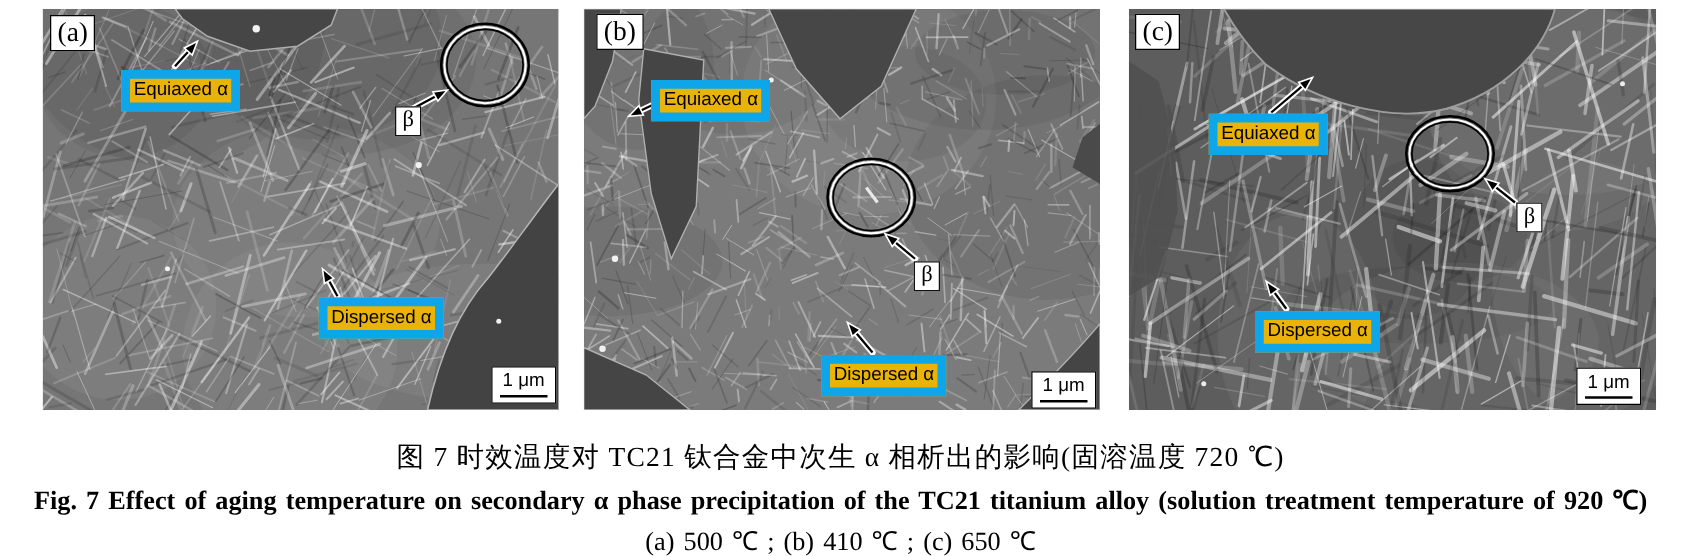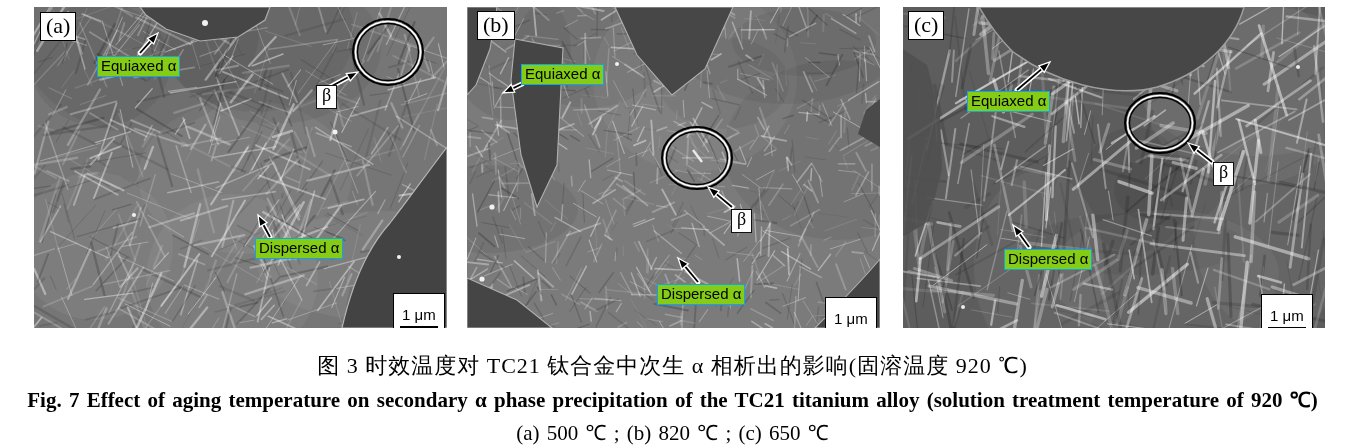--- a/index.html
+++ b/index.html
@@ -6,25 +6,25 @@
   #figure{position:relative;width:1345px;height:445px;background:#ffffff;overflow:hidden;
           font-family:"Liberation Serif",serif;color:#000;}
   .panel{position:absolute;overflow:hidden;}
   .panel svg{display:block;}
   #panel-a{left:34px;top:7px;width:413px;height:321px;}
   #panel-b{left:467px;top:7px;width:413px;height:321px;}
   #panel-c{left:903px;top:7px;width:422px;height:321px;}
 
   .letter{position:absolute;background:#fff;border:1px solid #000;color:#000;
           font:22px/1.1 "Liberation Serif",serif;padding:1px 5px 2px;}
-  .anno{position:absolute;background:#84cc16;border:1px solid #0ea5e9;color:#000;
+  .anno{position:absolute;background:#eab308;border:7px solid #0ea5e9;color:#000;
         font:15px/1.25 "Liberation Sans",sans-serif;padding:0 3px;white-space:nowrap;}
   .beta-label{position:absolute;background:#fff;border:1px solid #111;color:#000;
         font:18px/1.1 "Liberation Serif",serif;padding:0 5px 2px;}
-  .scalebox{position:absolute;background:#fff;border:1px solid #000;padding:12px 6px 4px;}
+  .scalebox{position:absolute;background:#fff;border:1px solid #000;padding:2px 6px 4px;}
   .scalebox span{display:inline-block;font:15px/1.1 "Liberation Sans",sans-serif;color:#000;
         border-bottom:2.5px solid #000;padding:0 2px 2px;}
 
   .cap{position:absolute;left:0;width:100%;text-align:center;}
   #cap-cn{top:351px;font-size:22px;letter-spacing:1px;}
   #cap-en{top:385px;font-size:21px;word-spacing:2px;font-weight:bold;}
   #cap-sub{top:418px;font-size:21px;word-spacing:2px;}
 </style>
 </head>
 <body>
@@ -1915,16 +1915,16 @@
     </svg>
     <div class="letter" style="left:5px;top:4px;">(c)</div>
     <div class="anno" style="left:64px;top:84px;">Equiaxed α</div>
     <div class="beta-label" style="left:310px;top:155px;">β</div>
     <div class="anno" style="left:101px;top:242px;">Dispersed α</div>
     <div class="scalebox" style="left:358px;top:287px;">
       <span>1 μm</span>
     </div>
   </div>
 
-  <div class="cap" id="cap-cn">图 3  时效温度对 TC21 钛合金中次生 α 相析出的影响(固溶温度 920 ℃)</div>
+  <div class="cap" id="cap-cn">图 7  时效温度对 TC21 钛合金中次生 α 相析出的影响(固溶温度 720 ℃)</div>
   <div class="cap" id="cap-en">Fig. 7  Effect of aging temperature on secondary α phase precipitation of the TC21 titanium alloy (solution treatment temperature of 920 ℃)</div>
-  <div class="cap" id="cap-sub">(a) 500 ℃ ; (b) 820 ℃ ; (c) 650 ℃</div>
+  <div class="cap" id="cap-sub">(a) 500 ℃ ; (b) 410 ℃ ; (c) 650 ℃</div>
 </div>
 
 </body></html>

